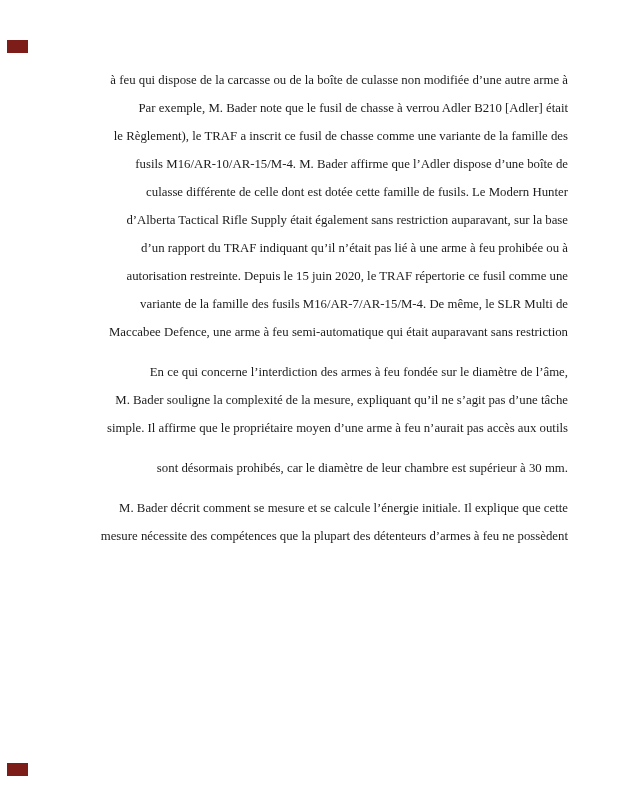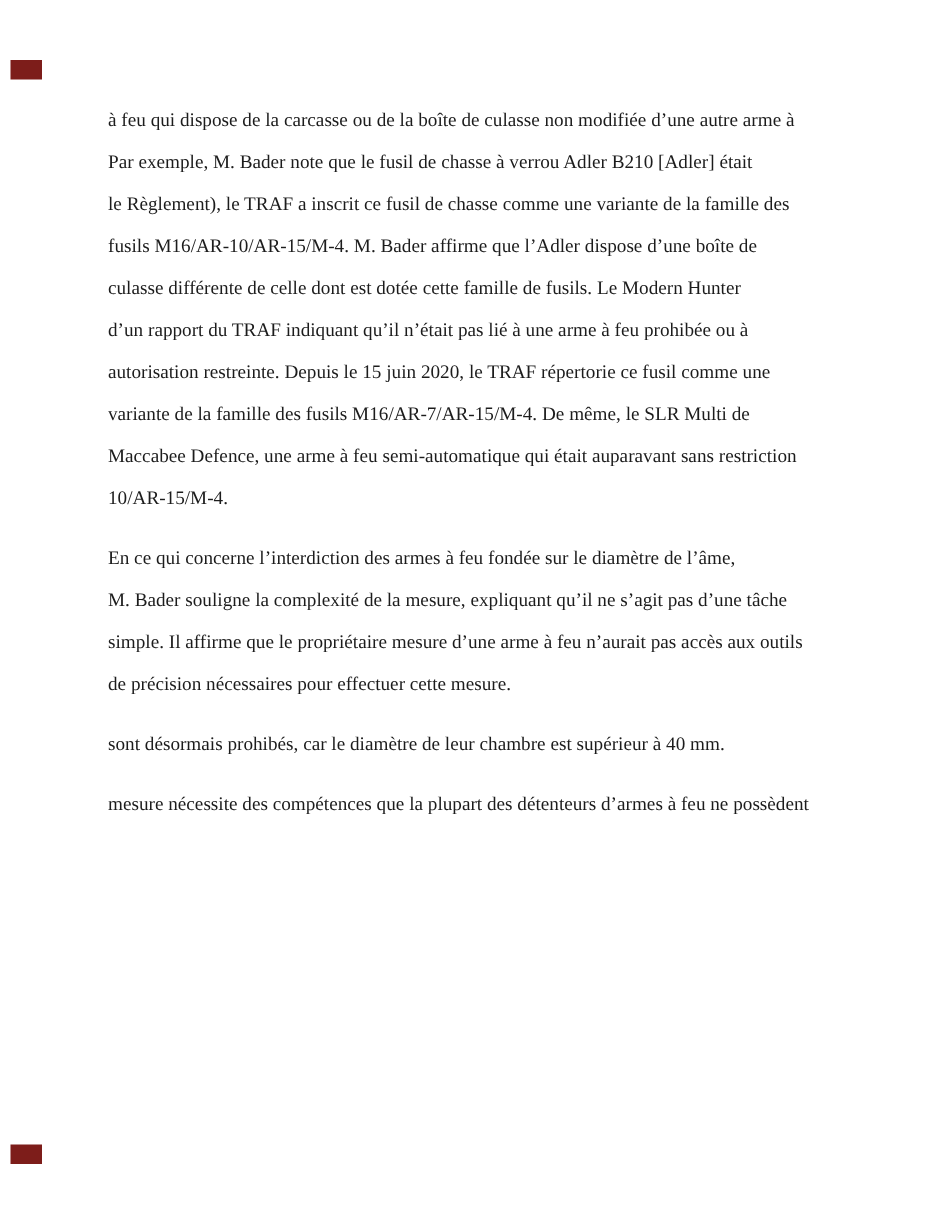--- a/index.html
+++ b/index.html
@@ -7,20 +7,21 @@
     padding: 0;
     background: #ffffff;
   }
   .page {
     position: relative;
     width: 623px;
     height: 807px;
     background: #ffffff;
     overflow: hidden;
     font-family: "Liberation Serif", "DejaVu Serif", serif;
+    text-align: right;
   }
   .text-block {
     position: absolute;
     left: 72px;
     top: 66px;
     width: 496px;
     color: #1c1c1c;
     font-size: 12.8px;
     line-height: 28px;
     white-space: nowrap;
@@ -56,32 +57,32 @@
 <div class="page">
   <div class="mark mark-top" style="background: rgb(125, 29, 26);"></div>
   <div class="mark mark-bottom" style="background: rgb(125, 29, 26);"></div>
   <div class="text-block" id="text-block" style="color: rgb(28, 28, 28);">
       <div class="paragraph">
         <div class="line">à feu qui dispose de la carcasse ou de la boîte de culasse non modifiée d’une autre arme à</div>
         <div class="line">Par exemple, M. Bader note que le fusil de chasse à verrou Adler B210 [Adler] était</div>
         <div class="line">le Règlement), le TRAF a inscrit ce fusil de chasse comme une variante de la famille des</div>
         <div class="line">fusils M16/AR-10/AR-15/M-4. M. Bader affirme que l’Adler dispose d’une boîte de</div>
         <div class="line">culasse différente de celle dont est dotée cette famille de fusils. Le Modern Hunter</div>
+        <div class="line">d’Alberta Tactical Rifle Supply était également sans restriction auparavant, sur la base</div>
         <div class="line">d’un rapport du TRAF indiquant qu’il n’était pas lié à une arme à feu prohibée ou à</div>
         <div class="line">autorisation restreinte. Depuis le 15 juin 2020, le TRAF répertorie ce fusil comme une</div>
         <div class="line">variante de la famille des fusils M16/AR-7/AR-15/M-4. De même, le SLR Multi de</div>
         <div class="line">Maccabee Defence, une arme à feu semi-automatique qui était auparavant sans restriction</div>
-        <div class="line">10/AR-15/M-4.</div>
       </div>
       <div class="paragraph">
         <div class="line">En ce qui concerne l’interdiction des armes à feu fondée sur le diamètre de l’âme,</div>
         <div class="line">M. Bader souligne la complexité de la mesure, expliquant qu’il ne s’agit pas d’une tâche</div>
-        <div class="line">simple. Il affirme que le propriétaire mesure d’une arme à feu n’aurait pas accès aux outils</div>
-        <div class="line">de précision nécessaires pour effectuer cette mesure.</div>
+        <div class="line">simple. Il affirme que le propriétaire moyen d’une arme à feu n’aurait pas accès aux outils</div>
       </div>
       <div class="paragraph">
-        <div class="line">sont désormais prohibés, car le diamètre de leur chambre est supérieur à 40 mm.</div>
+        <div class="line">sont désormais prohibés, car le diamètre de leur chambre est supérieur à 30 mm.</div>
       </div>
       <div class="paragraph">
+        <div class="line">M. Bader décrit comment se mesure et se calcule l’énergie initiale. Il explique que cette</div>
         <div class="line">mesure nécessite des compétences que la plupart des détenteurs d’armes à feu ne possèdent</div>
       </div>
     </div>
 </div>
 
 </body></html>

